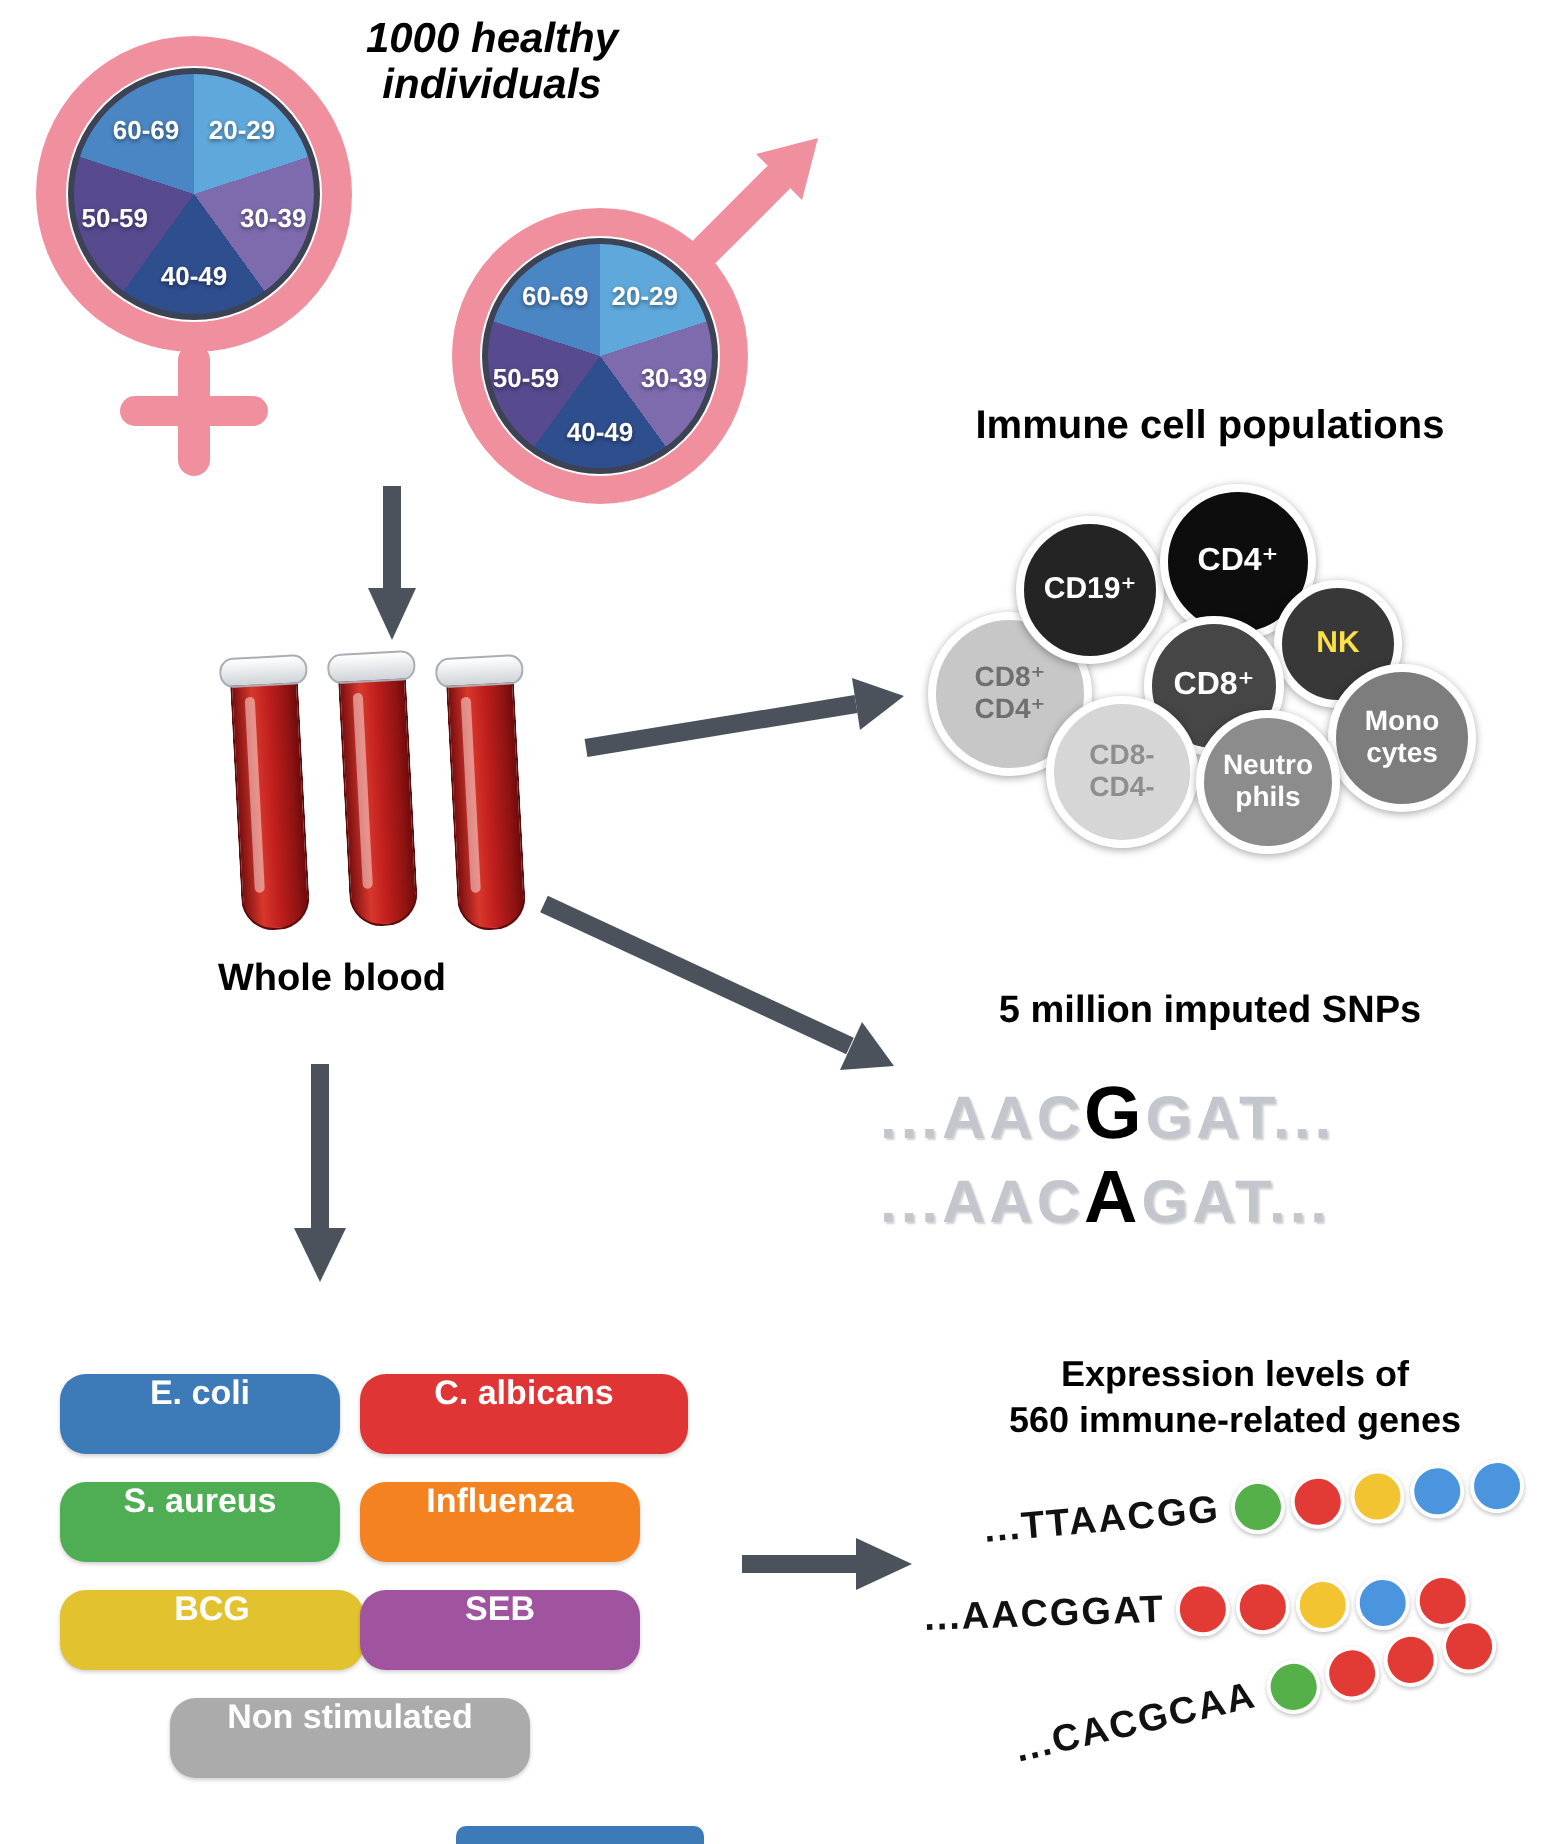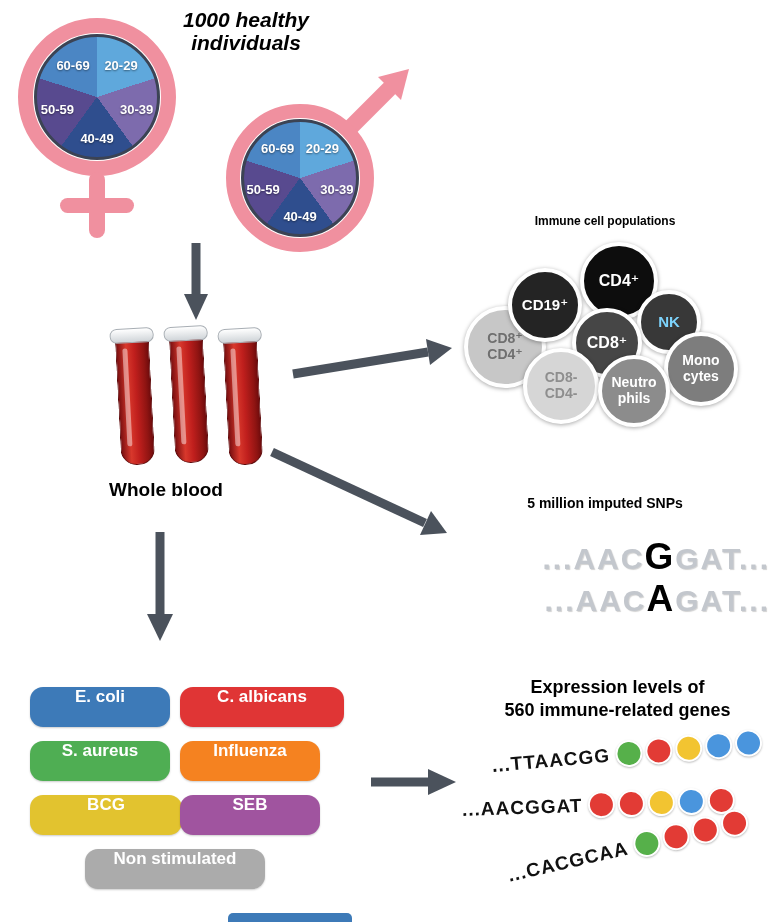--- a/index.html
+++ b/index.html
@@ -1,22 +1,22 @@
 <!DOCTYPE html>
 <html><head>
 <meta charset="utf-8">
 <style>
   html,body{margin:0;padding:0;background:#fff;}
   .canvas{position:relative;width:771px;height:922px;background:#ffffff;
     font-family:"Liberation Sans","DejaVu Sans",sans-serif;overflow:hidden;}
 
   .heading{position:absolute;font-weight:bold;color:#000;text-align:center;}
   .title{left:160px;top:8px;width:172px;font-size:21px;line-height:1.1;font-style:italic;}
-  .immune-title{left:455px;top:214px;width:300px;font-size:12px;}
-  .snp-title{left:440px;top:495px;width:330px;font-size:14px;}
+  .immune-title{left:455px;top:202px;width:300px;font-size:20px;}
+  .snp-title{left:440px;top:495px;width:330px;font-size:19px;}
   .expr-title{left:450px;top:676px;width:335px;font-size:18px;line-height:1.3;white-space:pre-line;}
   .blood-label{left:76px;top:479px;width:180px;font-size:19px;}
 
   
   .sym-ring{position:absolute;border-radius:50%;background:#fff;border:15px solid #f0909f;box-sizing:border-box;}
   .female-ring{left:18px;top:18px;width:158px;height:158px;}
   .male-ring{left:226px;top:104px;width:148px;height:148px;border-width:14px;}
   .pie{position:absolute;inset:1px;border-radius:50%;border:3px solid #3c4354;box-sizing:border-box;}
   .pie-label{position:absolute;transform:translate(-50%,-50%);color:#fff;font-weight:bold;
     font-size:13px;white-space:nowrap;text-shadow:0 1px 2px rgba(0,0,0,.45);}
@@ -34,30 +34,30 @@
   .tube .body{position:absolute;top:10px;left:5px;width:32px;height:126px;border:1px solid #5f0a0b;border-top:none;
     border-radius:0 0 16px 16px;
     background:linear-gradient(90deg,#7a0f10 0%,#d8382c 30%,#c01f1d 55%,#8f1412 85%,#6e0b0c 100%);}
   .tube .shine{position:absolute;top:20px;left:12px;width:5px;height:98px;background:rgba(255,255,255,.45);border-radius:3px;z-index:3;}
 
   
   .cell{position:absolute;border-radius:50%;border:4px solid #fff;box-sizing:border-box;
     box-shadow:0 1px 4px rgba(0,0,0,.35);display:flex;align-items:center;justify-content:center;
     text-align:center;font-weight:bold;line-height:1.12;white-space:pre-line;}
   .cell-cd8cd4{left:464px;top:306px;width:82px;height:82px;font-size:14px;}
-  .cell-cd19{left:508px;top:268px;width:74px;height:74px;font-size:15px;}
+  .cell-cd19{left:508px;top:258px;width:74px;height:74px;font-size:15px;}
   .cell-cd4{left:580px;top:242px;width:78px;height:78px;font-size:16px;}
   .cell-nk{left:637px;top:290px;width:64px;height:64px;font-size:15px;}
   .cell-mono{left:664px;top:332px;width:74px;height:74px;font-size:14px;}
   .cell-cd8{left:572px;top:308px;width:70px;height:70px;font-size:16px;}
   .cell-dn{left:523px;top:348px;width:76px;height:76px;font-size:14px;}
   .cell-neutro{left:598px;top:355px;width:72px;height:72px;font-size:14px;}
 
   
-  .snp-seq{position:absolute;width:330px;text-align:right;font-weight:bold;font-size:30px;
+  .snp-seq{position:absolute;width:330px;text-align:left;font-weight:bold;font-size:30px;
     letter-spacing:2px;color:#c3c7cd;text-shadow:1px 1px 1px rgba(0,0,0,.18);white-space:nowrap;}
   .snp-0{left:440px;top:536px;} .snp-1{left:440px;top:578px;}
   .snp-seq .variant{color:#000;font-size:37px;text-shadow:none;}
 
   
   .pill{position:absolute;height:40px;border-radius:13px;color:#fff;font-weight:bold;font-size:17px;
     display:flex;align-items:flex-start;justify-content:center;box-shadow:0 1px 2px rgba(0,0,0,.2);}
   .pill-0{left:30px;top:687px;width:140px;}
   .pill-1{left:180px;top:687px;width:164px;}
   .pill-2{left:30px;top:741px;width:140px;}
@@ -155,21 +155,21 @@
   <div class="heading blood-label">Whole blood</div>
 
   <div class="heading immune-title">Immune cell populations</div>
   <div class="cell cell-cd8cd4" style="background: rgb(199, 199, 199); color: rgb(111, 111, 111);">
     <span>CD8⁺
 CD4⁺</span></div>
   <div class="cell cell-cd19" style="background: rgb(36, 36, 36); color: rgb(255, 255, 255);">
     <span>CD19⁺</span></div>
   <div class="cell cell-cd4" style="background: rgb(13, 13, 13); color: rgb(255, 255, 255);">
     <span>CD4⁺</span></div>
-  <div class="cell cell-nk" style="background: rgb(56, 56, 56); color: #7dd3fc;">
+  <div class="cell cell-nk" style="background: rgb(56, 56, 56); color: #fde047;">
     <span>NK</span></div>
   <div class="cell cell-mono" style="background: rgb(125, 125, 125); color: rgb(255, 255, 255);">
     <span>Mono
 cytes</span></div>
   <div class="cell cell-cd8" style="background: rgb(70, 70, 70); color: rgb(255, 255, 255);">
     <span>CD8⁺</span></div>
   <div class="cell cell-dn" style="background: rgb(214, 214, 214); color: rgb(142, 142, 142);">
     <span>CD8-
 CD4-</span></div>
   <div class="cell cell-neutro" style="background: rgb(140, 140, 140); color: rgb(255, 255, 255);">

